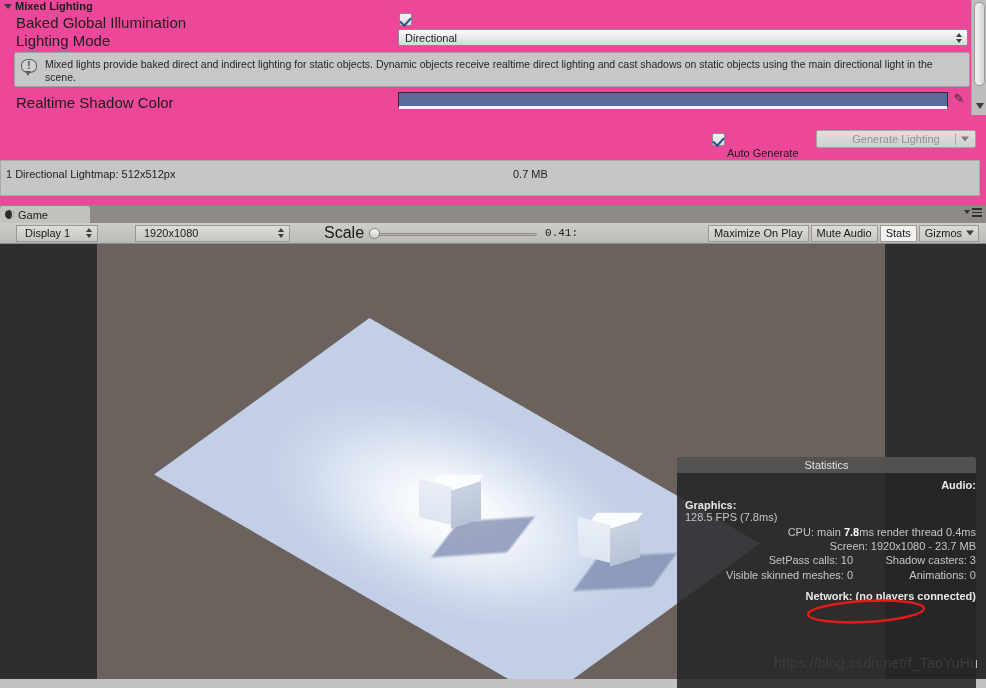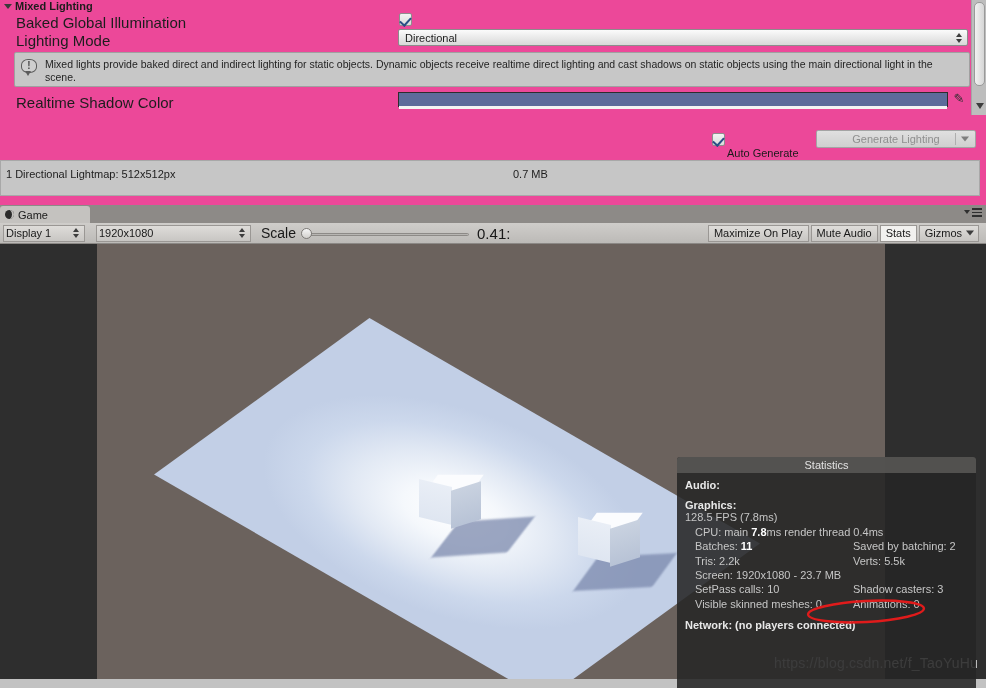--- a/index.html
+++ b/index.html
@@ -152,21 +152,21 @@
 
   
   #lightmap-box {
     position: absolute; left: 0px; top: 160px; width: 980px; height: 36px;
     background: #c6c6c6; border: 1px solid #a8a8a8;
   }
   #lightmap-text { position: absolute; left: 5px; top: 7px; font-size: 11px; color: #1d1d1d; }
   #lightmap-size { position: absolute; left: 512px; top: 7px; font-size: 11px; color: #1d1d1d; }
 
   
-  #gameview { position: absolute; left: 0; top: 205px; width: 986px; height: 483px; }
+  #gameview { position: absolute; left: 0; top: 205px; width: 986px; height: 483px; text-align: right; }
 
   #tabstrip {
     position: absolute; left: 0; top: 0; width: 986px; height: 18px;
     background: #8d8a87;
   }
   #game-tab {
     position: absolute; left: 0; top: 1px; width: 90px; height: 17px;
     background: #c4c2bf;
     border-top-left-radius: 3px; border-top-right-radius: 3px;
     display: flex; align-items: center; padding-left: 5px; gap: 4px;
@@ -189,55 +189,55 @@
   #panel-menu .lines { display: flex; flex-direction: column; gap: 2px; }
   #panel-menu .lines i { display: block; width: 10px; height: 1.5px; background: #2f2f2f; }
 
   #gametoolbar {
     position: absolute; left: 0; top: 18px; width: 986px; height: 21px;
     background: linear-gradient(#cfcdca,#bcbab7);
     border-bottom: 1px solid #8b8885;
     display: flex; align-items: center;
   }
   .tb-popup {
-    height: 17px; margin: 0 3px;
+    height: 17px; margin: 0 16px;
     background: linear-gradient(#dedcd9,#c8c6c3);
     border: 1px solid #9a9794;
     display: flex; align-items: center;
-    font-size: 11px; color: #181818; padding-left: 2px;
+    font-size: 11px; color: #181818; padding-left: 8px;
     position: relative;
   }
   .tb-btn {
     height: 17px; margin: 0 1px;
     background: linear-gradient(#dedcd9,#c8c6c3);
     border: 1px solid #9a9794;
     display: flex; align-items: center; justify-content: center;
     font-size: 11px; color: #181818; padding: 0 5px;
   }
   .tb-btn.active {
     background: #f2f1ef;
   }
   .tb-sep { width: 5px; }
-  #scale-label { font-size: 14px; color: #181818; margin-left: 7px; margin-right: 5px; }
+  #scale-label { font-size: 16px; color: #181818; margin-left: 18px; margin-right: 5px; }
   #scale-slider {
     position: relative; width: 168px; height: 17px;
     display: flex; align-items: center;
   }
   #scale-track {
     position: absolute; left: 6px; right: 0; top: 8px; height: 3px;
     background: linear-gradient(#a8a6a3,#c6c4c1);
     border: 1px solid #8d8a87; border-radius: 2px;
   }
   #scale-knob {
     position: absolute; left: 0px; top: 3px;
     width: 11px; height: 11px; border-radius: 50%;
     background: linear-gradient(#f6f6f6,#d2d0cd);
     border: 1px solid #7e7b78;
   }
-  #scale-value { font-size: 15px; color: #181818; margin-left: 8px; }
+  #scale-value { font-size: 11px; color: #181818; margin-left: 8px; font-family: Liberation Mono, monospace; }
 
   
   #render-area {
     position: absolute; left: 0; top: 39px; width: 986px; height: 435px;
     background: #2e2e2e; overflow: hidden;
   }
   #render-inner {
     position: absolute; left: 97px; top: 0px; width: 788px; height: 435px;
     background: #6b625d;
     overflow: hidden;
@@ -461,26 +461,20 @@
 
       <div class="stats-section">Audio:</div>
 
       <div class="stats-hdr-row">
         <span class="lbl">Graphics:</span>
         <span class="fps">128.5 FPS (7.8ms)</span>
       </div>
 
       <div class="stats-full"><span>CPU: main </span><span class="b">7.8</span><span>ms  render thread 0.4ms</span></div>
 
-      <div class="stats-grid">
-        <div><span>Batches: </span><span class="b">11</span></div>
-        <div>Saved by batching: 2</div>
-        <div>Tris: 2.2k</div>
-        <div>Verts: 5.5k</div>
-      </div>
       <div class="stats-full">Screen: 1920x1080 - 23.7 MB</div>
       <div class="stats-grid">
         <div>SetPass calls: 10</div>
         <div>Shadow casters: 3</div>
         <div>Visible skinned meshes: 0</div>
         <div>Animations: 0</div>
       </div>
 
       <div class="stats-section" style="padding-top:8px;">Network: (no players connected)</div>
     </div>

